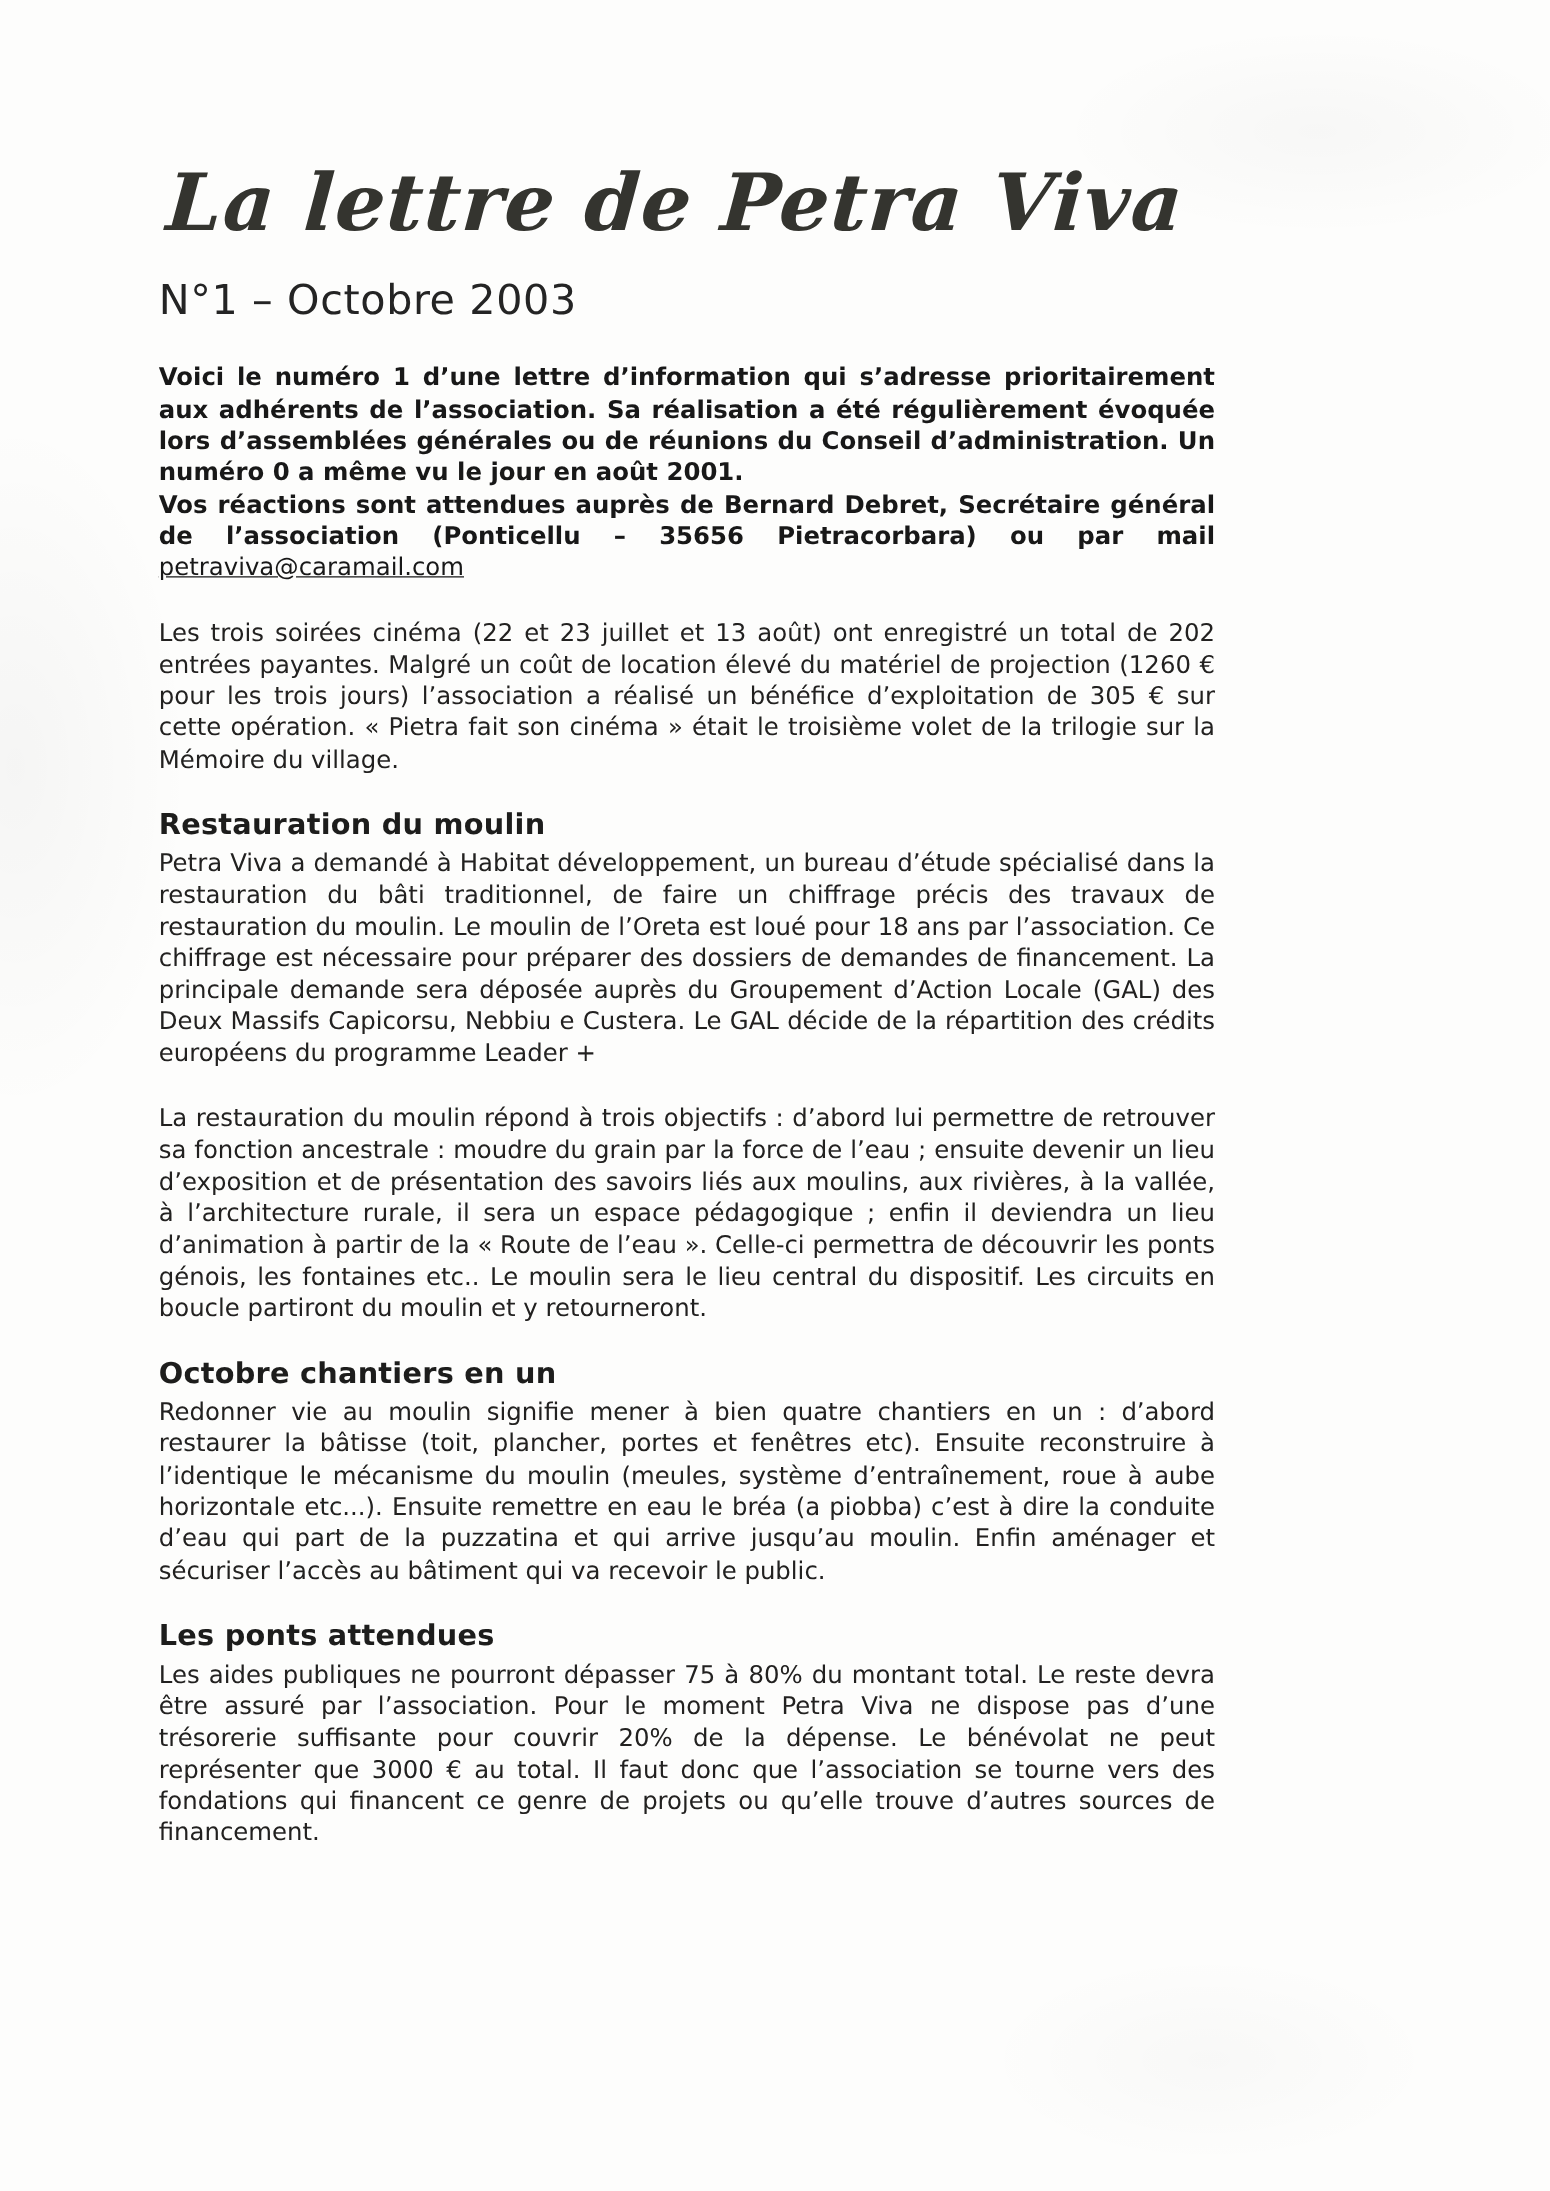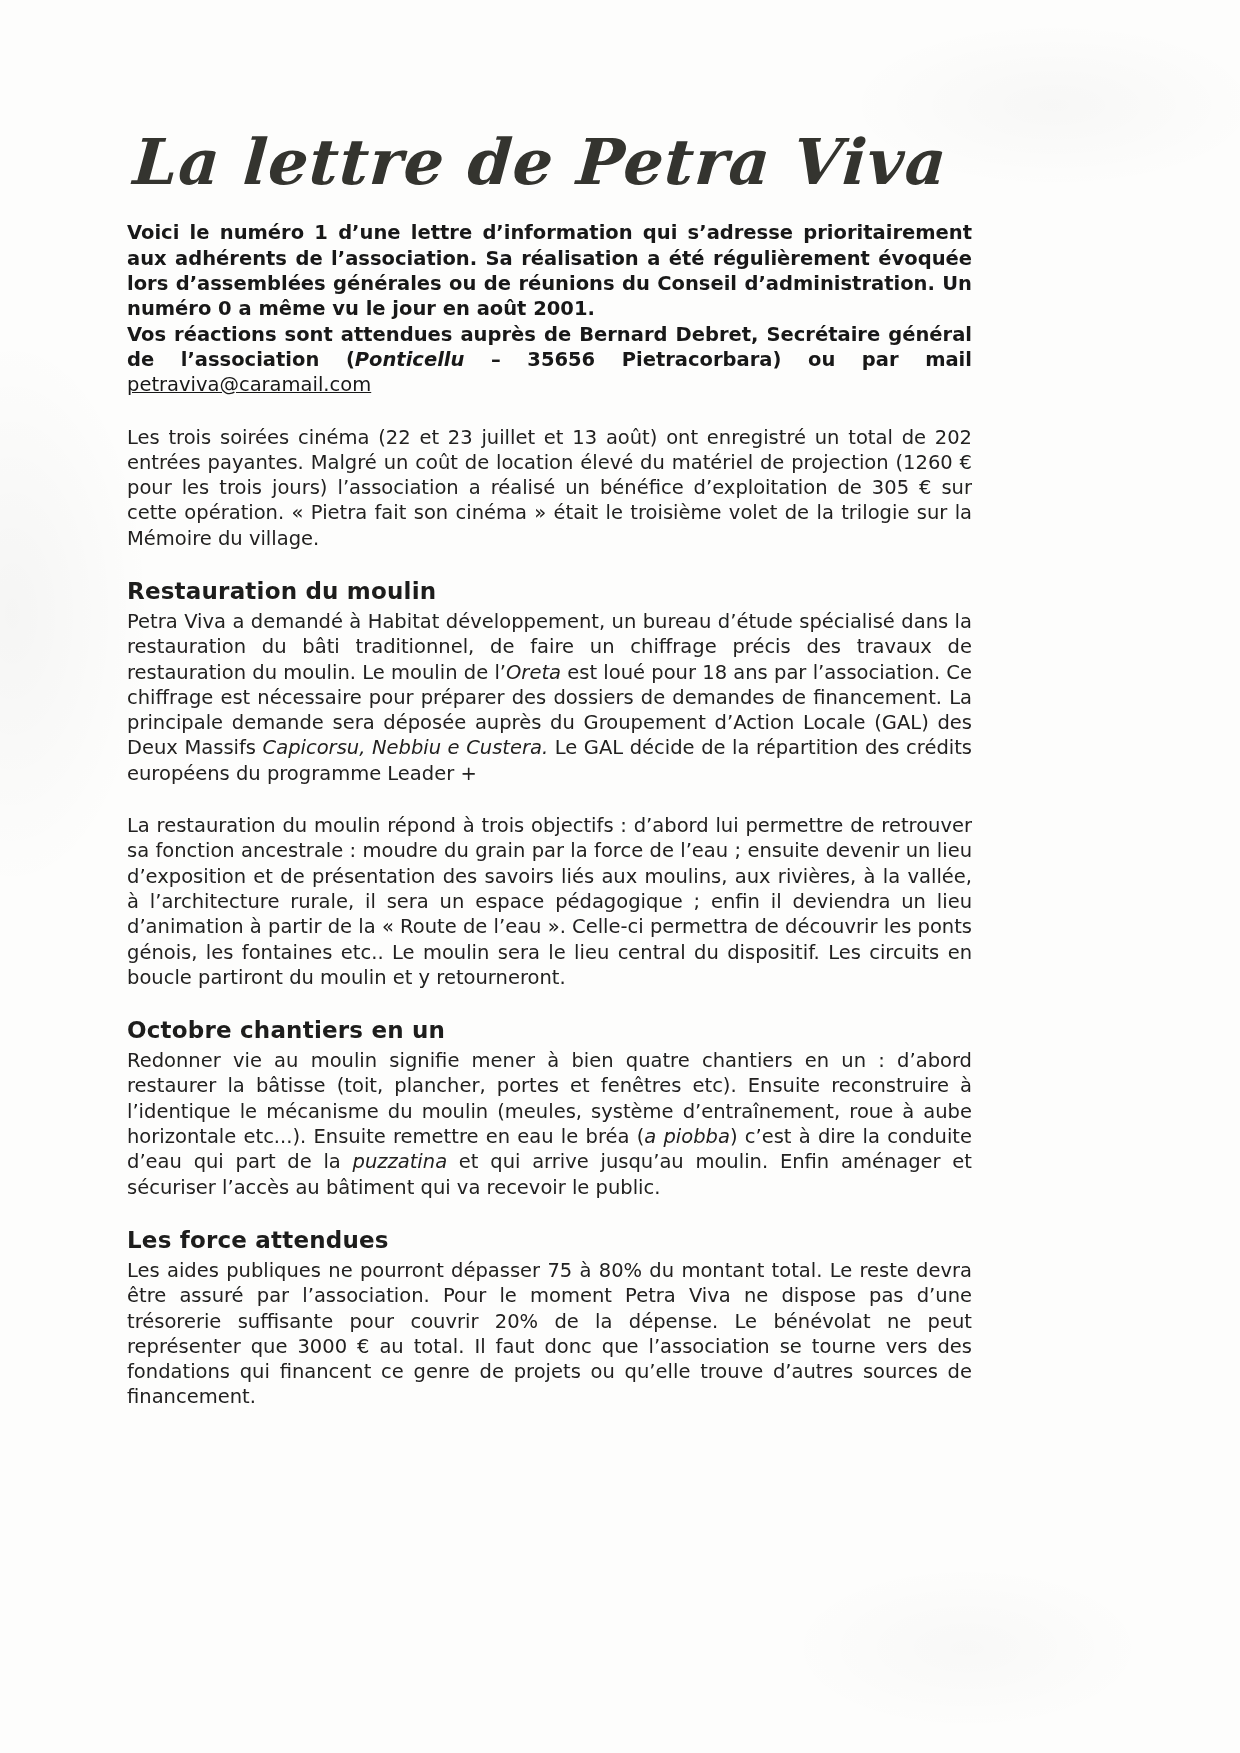--- a/index.html
+++ b/index.html
@@ -57,31 +57,32 @@
     color: #181818;
   }
   .section { margin-top: 27px; }
   .section h2 {
     font-size: 23px;
     font-weight: bold;
     color: #1d1d1c;
     margin: 0 0 5px 0;
     letter-spacing: 0.2px;
   }
-  .run-italic { font-style: italic; }
+  .run-italic { }
   .run-underline { text-decoration: underline; font-weight: normal; }
   .intro-block { margin-bottom: 2px; }
 </style>
 </head>
 <body>
 
 <div class="page">
 
   <h1 class="title">La lettre de Petra Viva</h1>
 
+  <div class="issue">N°1 – Octobre 2003</div>
 
   <div class="col">
 
     <div class="intro-block">
       <p class="body-text intro">Voici le numéro 1 d’une lettre d’information qui s’adresse prioritairement aux adhérents de l’association. Sa réalisation a été régulièrement évoquée lors d’assemblées générales ou de réunions du Conseil d’administration. Un numéro 0 a même vu le jour en août 2001.</p>
       <p class="body-text intro"><span>Vos réactions sont attendues auprès de Bernard Debret, Secrétaire général de l’association (</span><span class="run-italic">Ponticellu</span><span> – 35656 Pietracorbara) ou par mail </span><span class="run-underline">petraviva@caramail.com</span></p>
     </div>
 
     <div class="section">
       <p class="body-text"><span>Les trois soirées cinéma (22 et 23 juillet et 13 août) ont enregistré un total de 202 entrées payantes. Malgré un coût de location élevé du matériel de projection (1260 € pour les trois jours) l’association a réalisé un bénéfice d’exploitation de 305 € sur cette opération. « Pietra fait son cinéma » était le troisième volet de la trilogie sur la Mémoire du village.</span></p>
@@ -95,18 +96,18 @@
     <div class="section">
       <p class="body-text"><span>La restauration du moulin répond à trois objectifs : d’abord lui permettre de retrouver sa fonction ancestrale : moudre du grain par la force de l’eau ; ensuite devenir un lieu d’exposition et de présentation des savoirs liés aux moulins, aux rivières, à la vallée, à l’architecture rurale, il sera un espace pédagogique ; enfin il deviendra un lieu d’animation à partir de la « Route de l’eau ». Celle-ci permettra de découvrir les ponts génois, les fontaines etc.. Le moulin sera le lieu central du dispositif. Les circuits en boucle partiront du moulin et y retourneront.</span></p>
     </div>
 
     <div class="section">
       <h2>Octobre chantiers en un</h2>
       <p class="body-text"><span>Redonner vie au moulin signifie mener à bien quatre chantiers en un : d’abord restaurer la bâtisse (toit, plancher, portes et fenêtres etc). Ensuite reconstruire à l’identique le mécanisme du moulin (meules, système d’entraînement, roue à aube horizontale etc...). Ensuite remettre en eau le bréa (</span><span class="run-italic">a piobba</span><span>) c’est à dire la conduite d’eau qui part de la </span><span class="run-italic">puzzatina</span><span> et qui arrive jusqu’au moulin. Enfin aménager et sécuriser l’accès au bâtiment qui va recevoir le public.</span></p>
     </div>
 
     <div class="section">
-      <h2>Les force attendues</h2>
+      <h2>Les ponts attendues</h2>
       <p class="body-text"><span>Les aides publiques ne pourront dépasser 75 à 80% du montant total. Le reste devra être assuré par l’association. Pour le moment Petra Viva ne dispose pas d’une trésorerie suffisante pour couvrir 20% de la dépense. Le bénévolat ne peut représenter que 3000 € au total. Il faut donc que l’association se tourne vers des fondations qui financent ce genre de projets ou qu’elle trouve d’autres sources de financement.</span></p>
     </div>
 
   </div>
 </div>
 
 </body></html>

